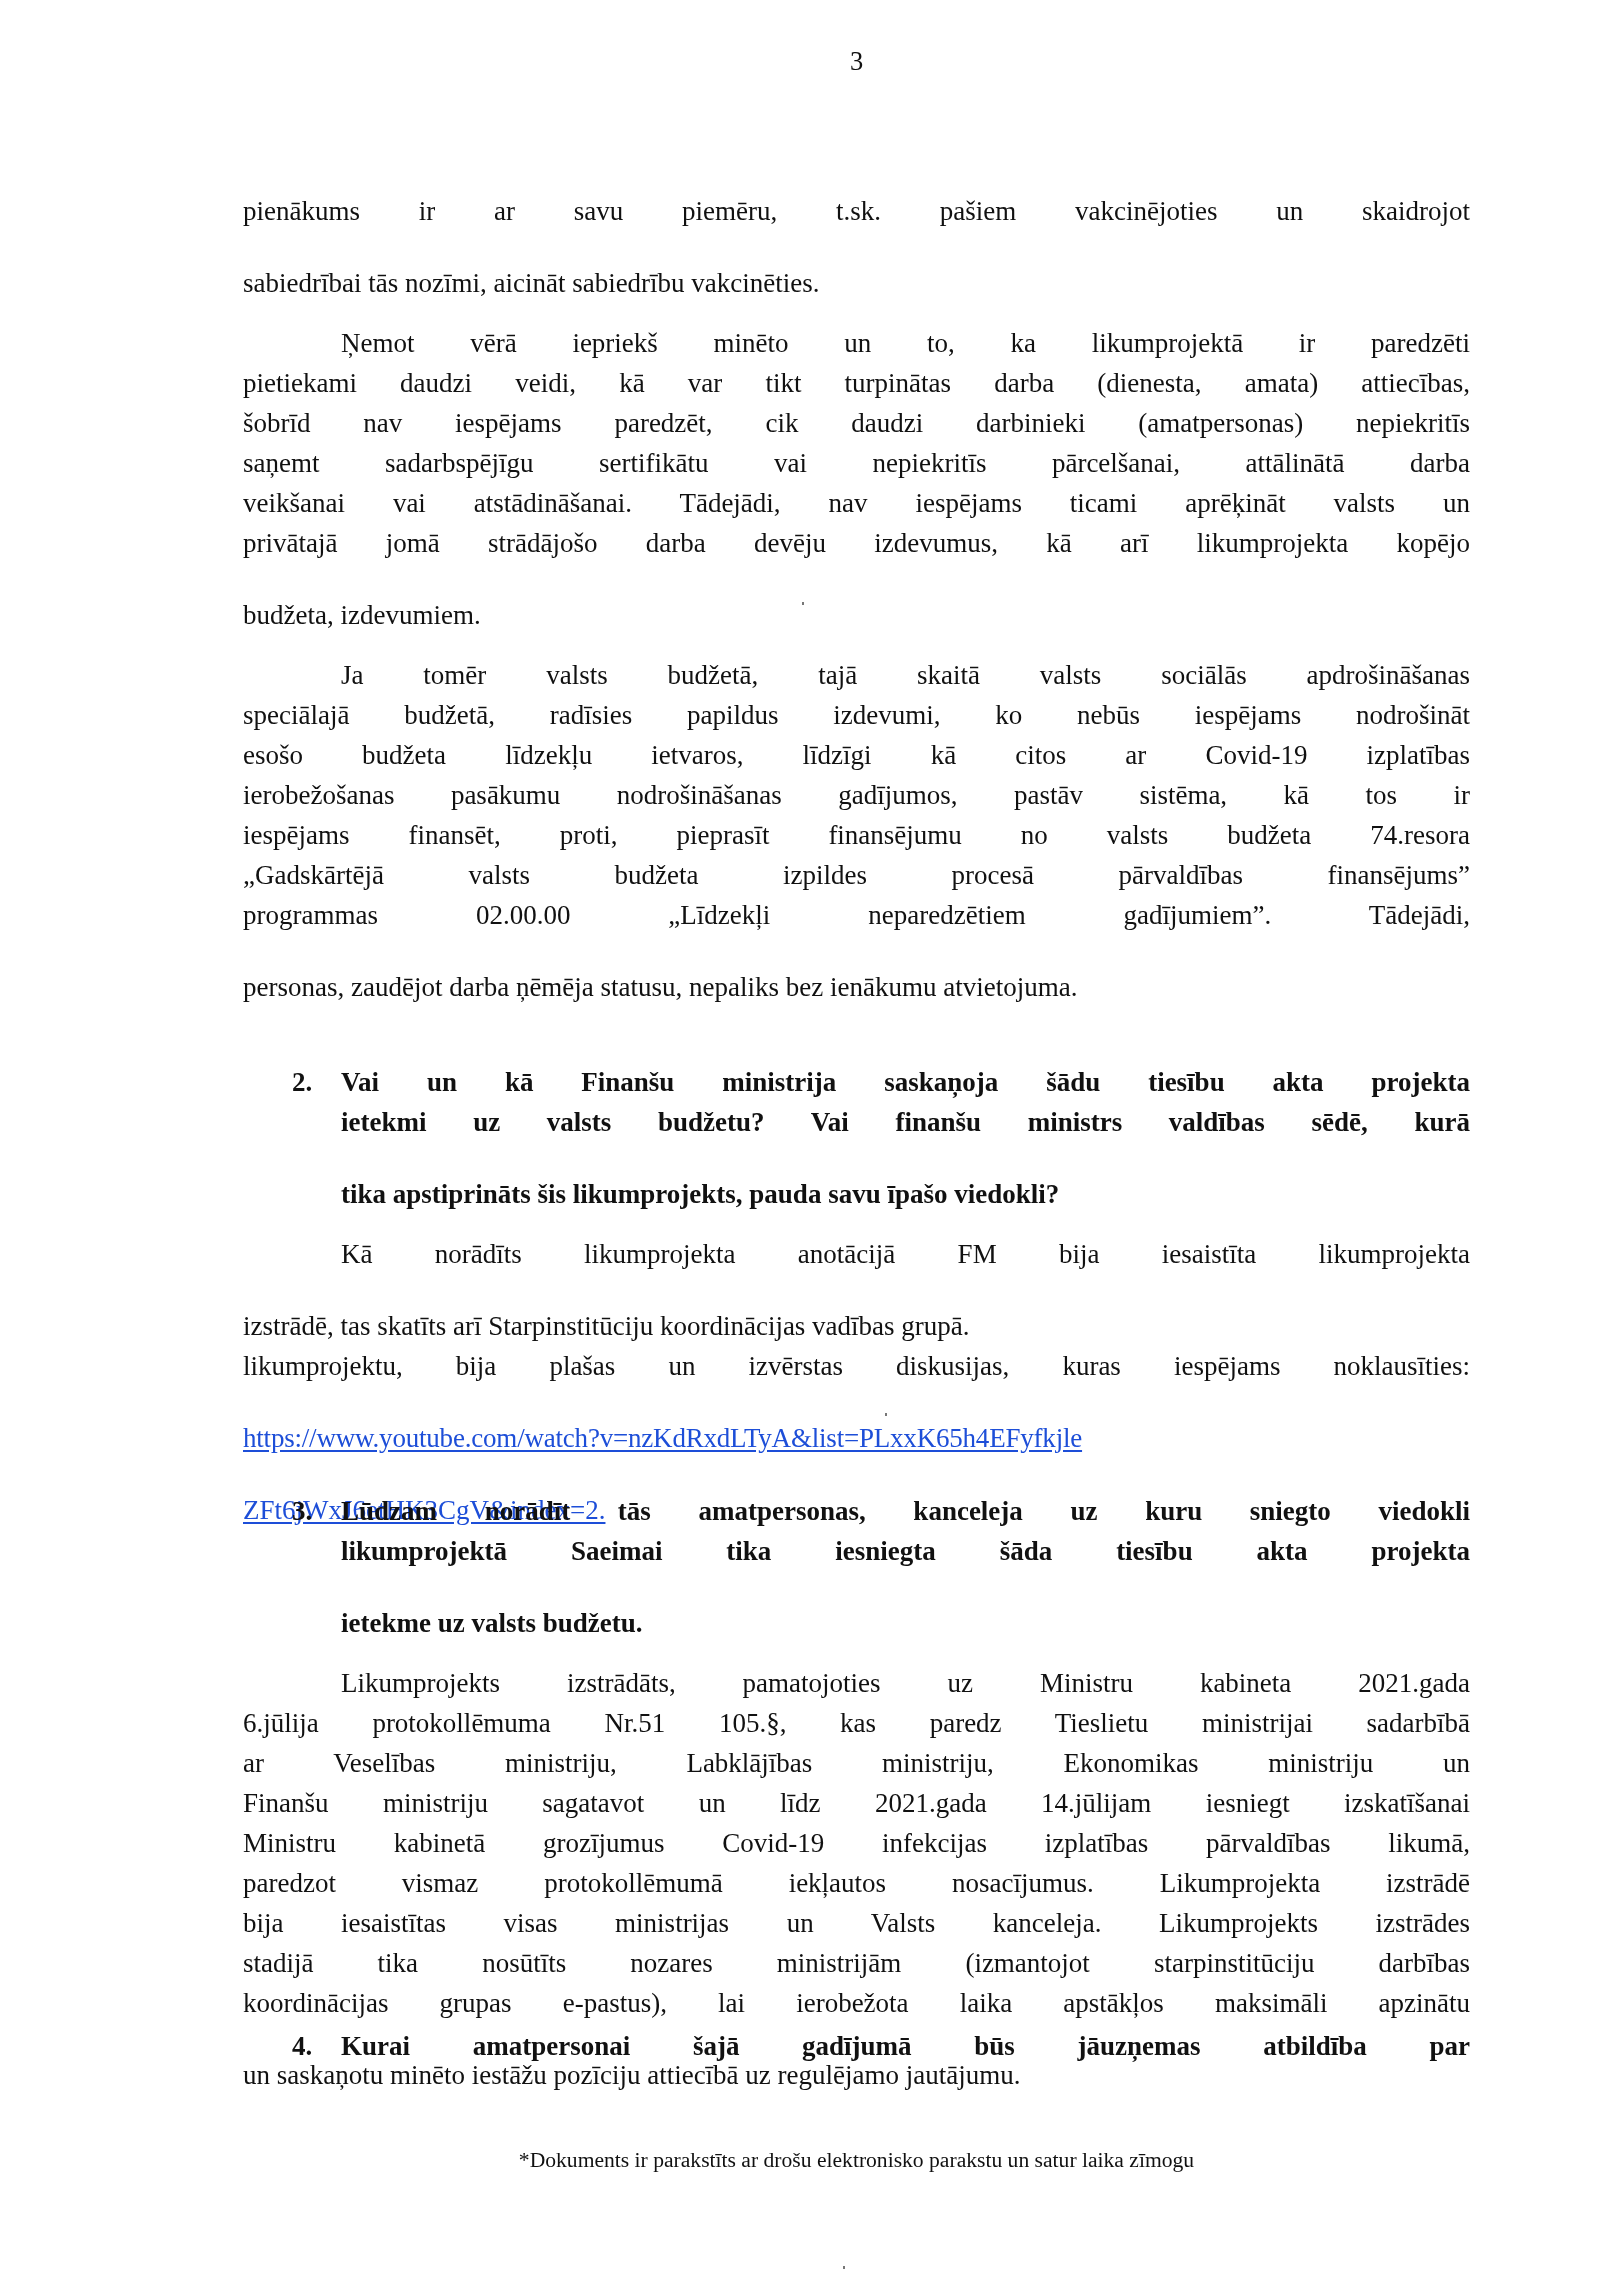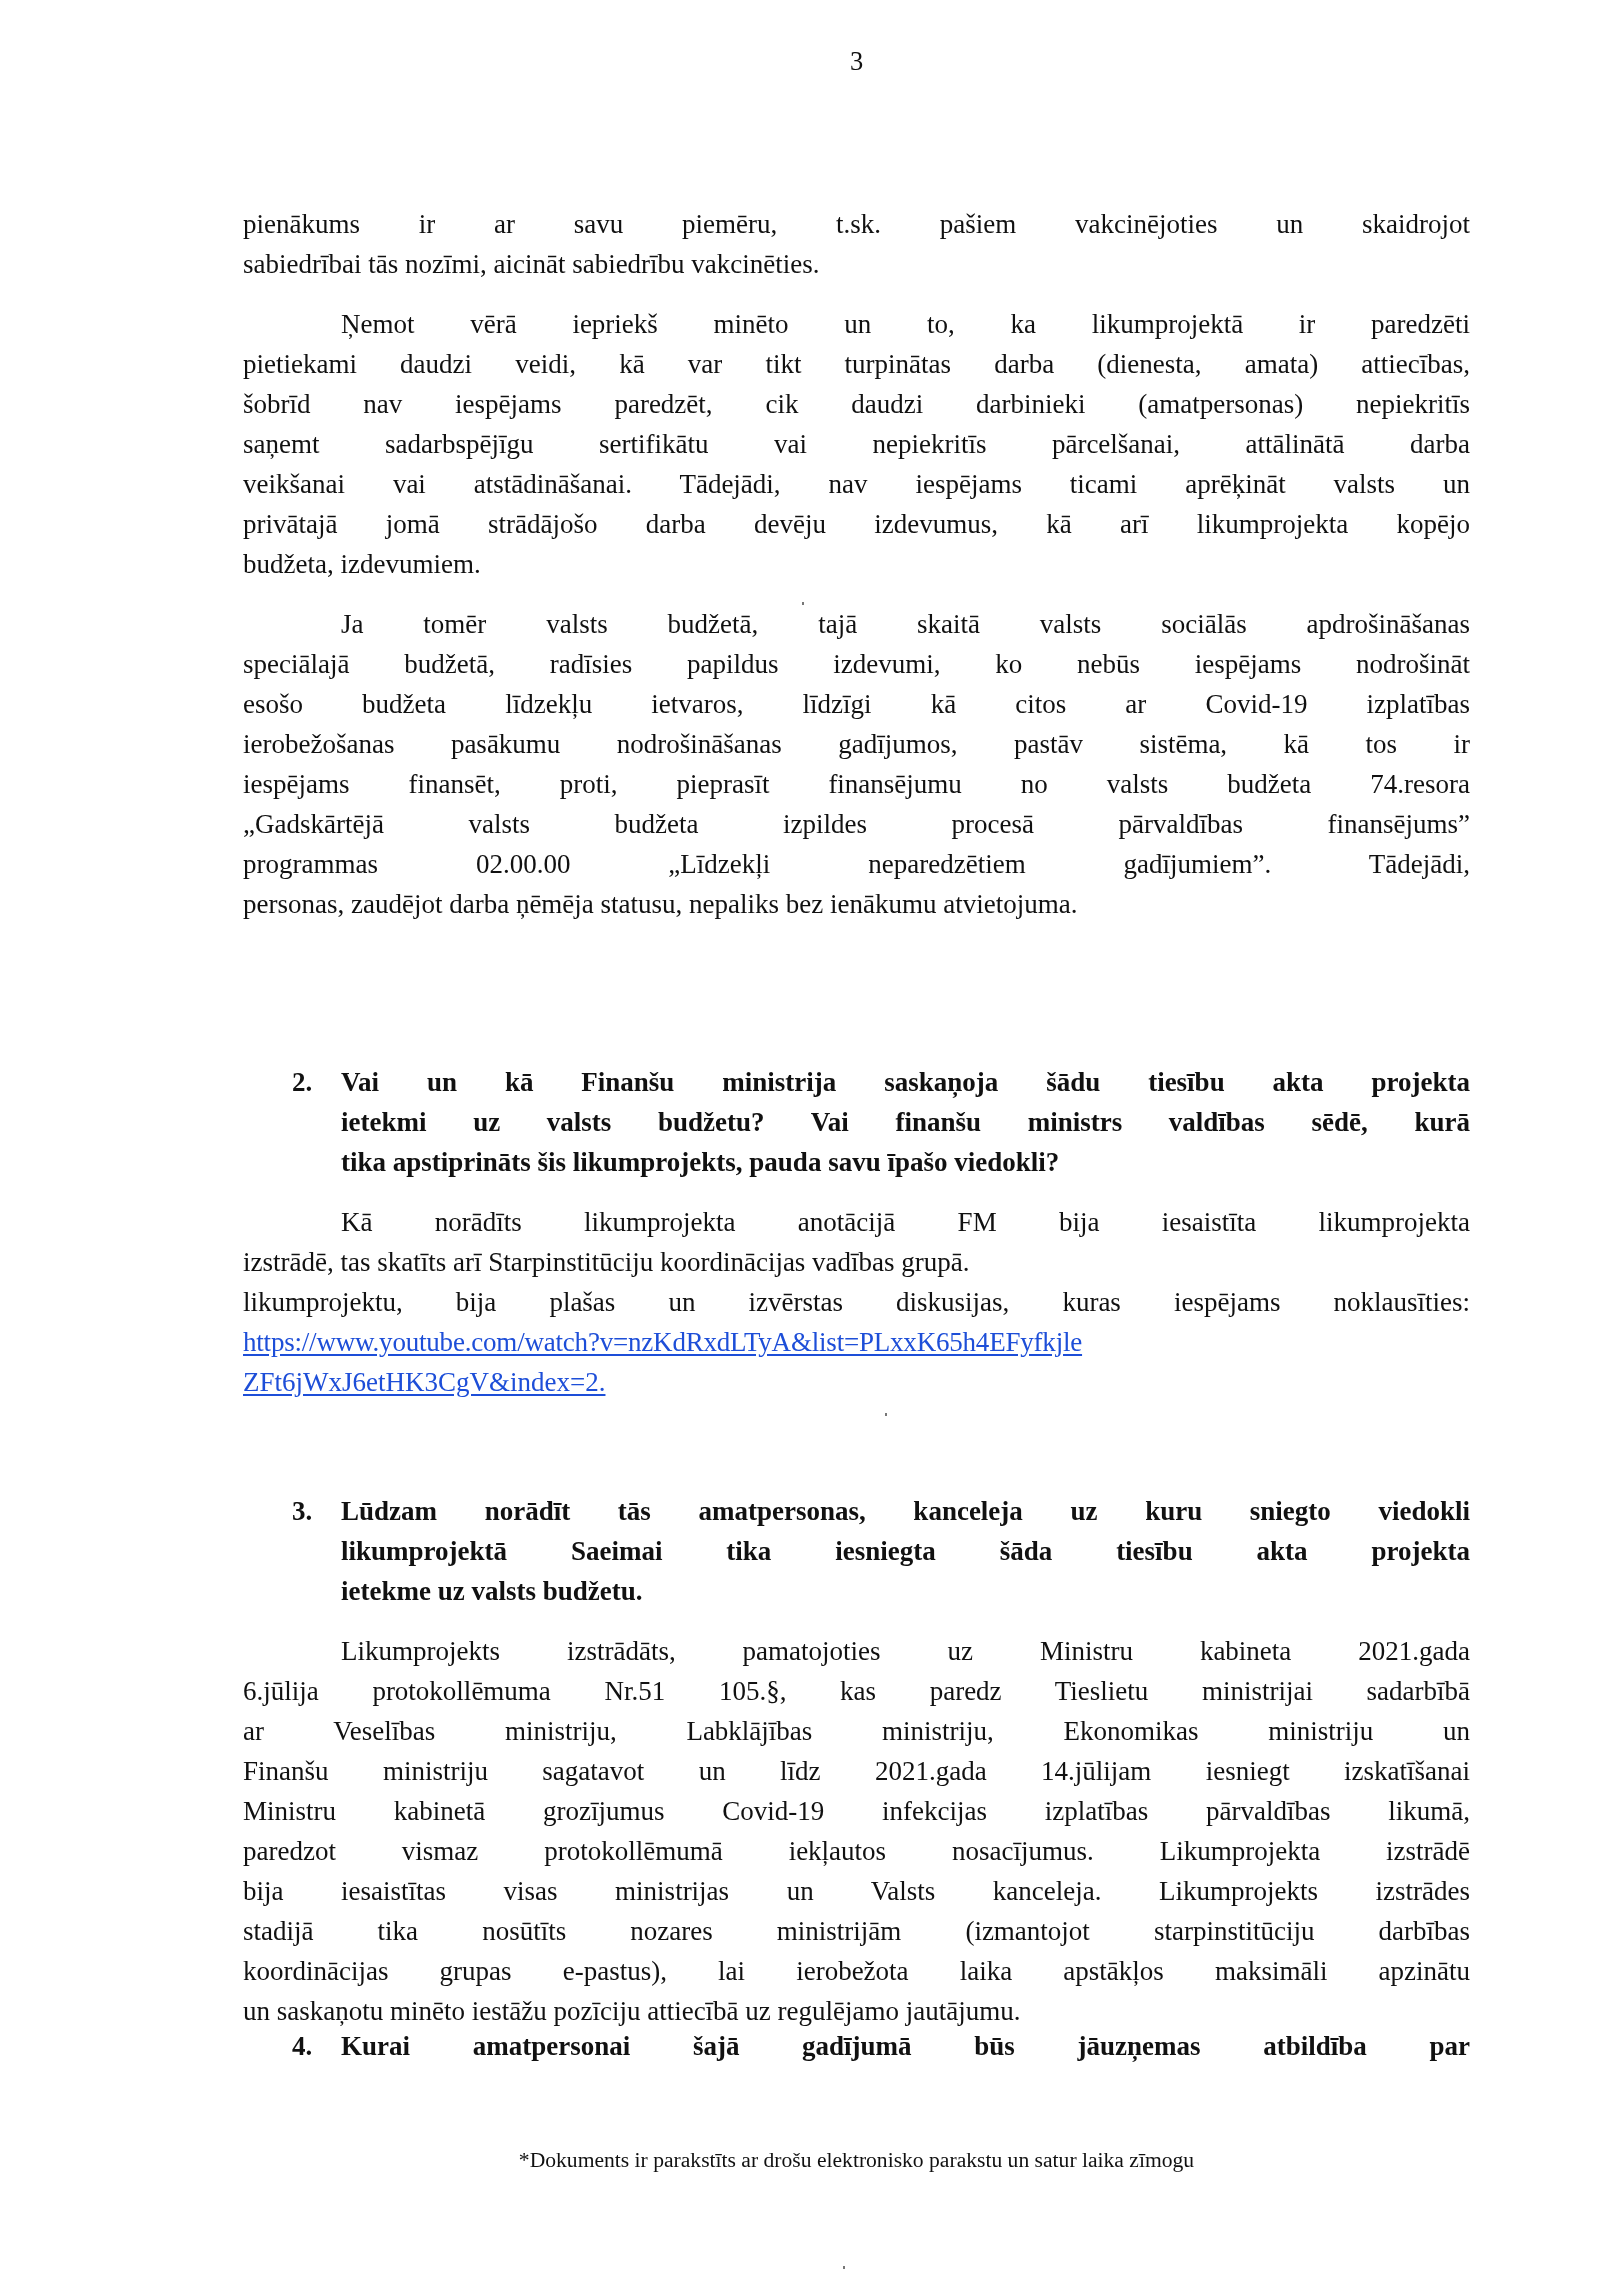--- a/index.html
+++ b/index.html
@@ -3,37 +3,37 @@
 <meta charset="utf-8">
 <style>
   html, body { margin: 0; padding: 0; background: #ffffff; }
   body { width: 1621px; height: 2294px; position: relative; overflow: hidden;
          font-family: "Liberation Serif", "DejaVu Serif", serif; color: #111; }
   .page-number { position: absolute; left: 0; width: 1713px; top: 45px; text-align: center;
                  font-size: 26.5px; line-height: 33px; }
   .block { position: absolute; left: 243px; width: 1227px; }
   .line { display: block; height: 40px; line-height: 40px; font-size: 27px;
           white-space: nowrap; text-align: justify; text-align-last: justify; }
-  .line.last { text-align-last: left; }
+  .line.last { text-align-last: left; margin-top: 32px; }
   .line.indent { padding-left: 98px; margin-top: 20px; }
   .heading .line { font-weight: bold; }
   .heading .line.hang { padding-left: 98px; }
   .heading .num { position: absolute; left: 49px; font-weight: bold; }
   .heading .num-wrap { position: relative; }
   .link { text-decoration: underline; text-underline-offset: 2.9px; color: #1d4ed8; cursor: pointer; }
   .footer { position: absolute; left: 0; width: 1713px; top: 2147px; text-align: center;
             font-size: 21.6px; line-height: 27.4px; }
   .speck { position: absolute; width: 2px; height: 2.9px; background: #777; }
 </style>
 </head>
 <body>
 
 <div class="page-number">3</div>
 
-<div class="block" style="top:204px;">
+<div class="block" style="top:191px;">
   <div>
     <span class="line">pienākums ir ar savu piemēru, t.sk. pašiem vakcinējoties un skaidrojot</span>
     <span class="line last">sabiedrībai tās nozīmi, aicināt sabiedrību vakcinēties.</span>
   </div>
   <div>
     <span class="line indent">Ņemot vērā iepriekš minēto un to, ka likumprojektā ir paredzēti</span>
     <span class="line">pietiekami daudzi veidi, kā var tikt turpinātas darba (dienesta, amata) attiecības,</span>
     <span class="line">šobrīd nav iespējams paredzēt, cik daudzi darbinieki (amatpersonas) nepiekritīs</span>
     <span class="line">saņemt sadarbspējīgu sertifikātu vai nepiekritīs pārcelšanai, attālinātā darba</span>
     <span class="line">veikšanai vai atstādināšanai. Tādejādi, nav iespējams ticami aprēķināt valsts un</span>

